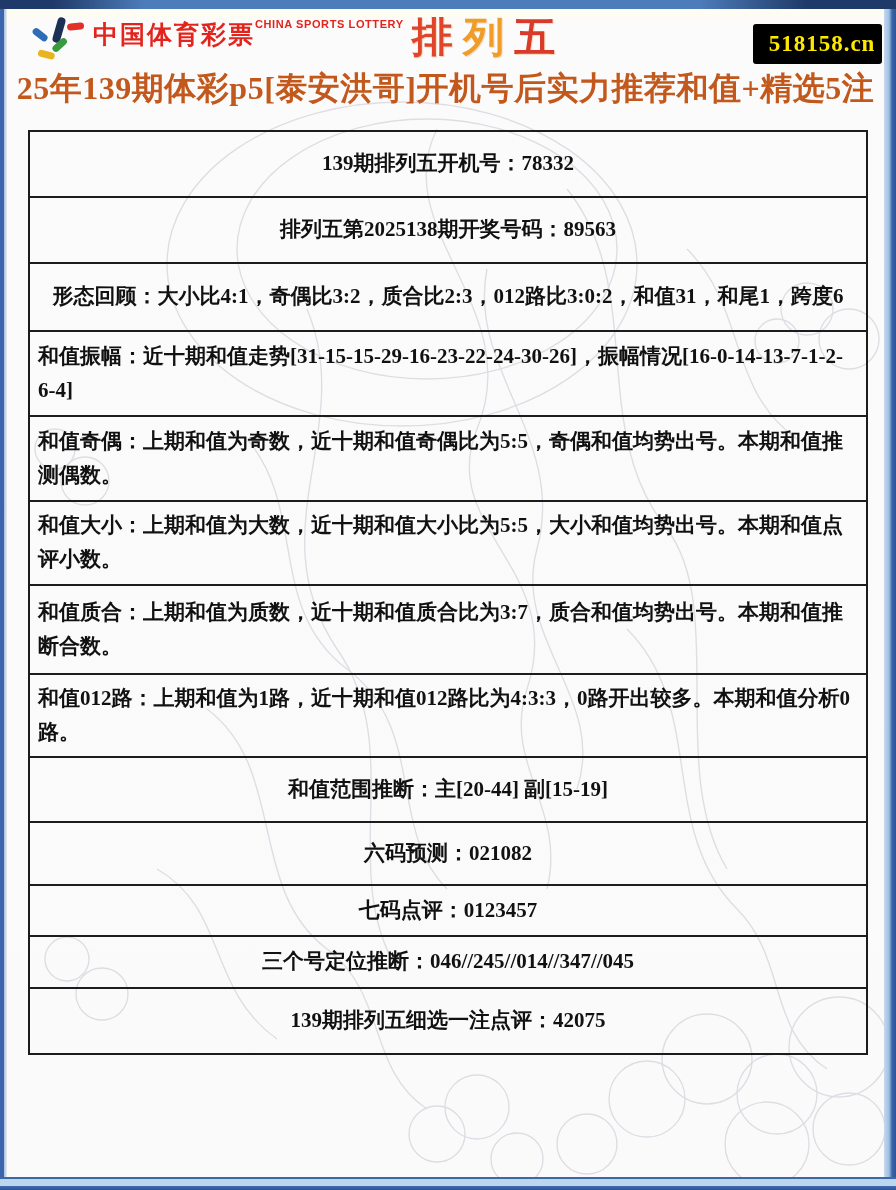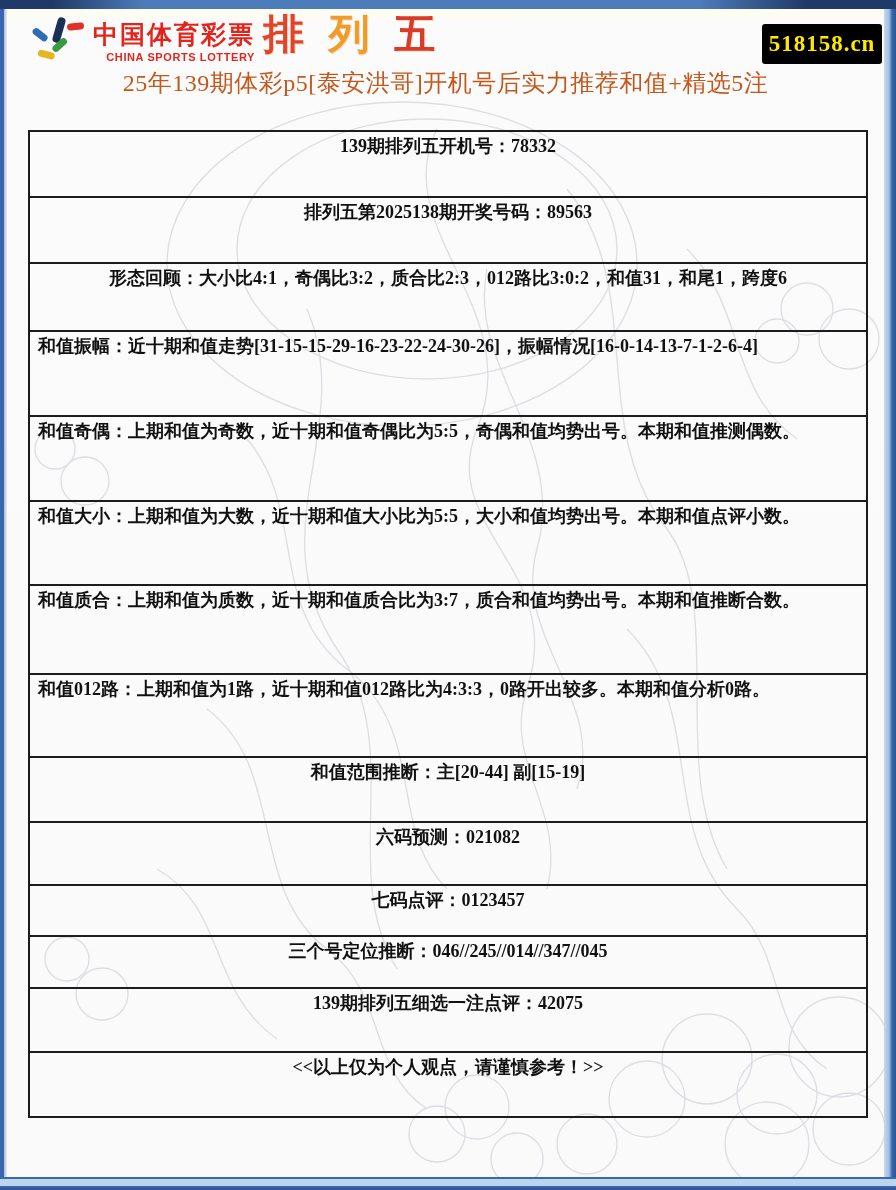--- a/index.html
+++ b/index.html
@@ -14,42 +14,42 @@
     background:linear-gradient(90deg,#c5d9ef 0,#9fc0e2 5px,#3b66ad 8px,#2e5493 12px);}
   .bottom-bar{position:absolute;bottom:0;left:0;width:896px;height:13px;z-index:3;
     background:linear-gradient(180deg,#3c68a8 0,#3c68a8 2px,#bcd6ef 2px,#bcd6ef 9px,#3f6cae 9px,#2e5493 13px);}
   .content{position:absolute;top:9px;left:7px;right:12px;bottom:13px;background:
     linear-gradient(180deg,#fdfdef 0,#fcfbfb 14px,#fbfafb 100%);}
   
   .sketch{position:absolute;inset:0;z-index:0;pointer-events:none;}
   
   .logo{position:absolute;top:6px;left:22px;display:flex;align-items:flex-start;z-index:2;}
   .logo-icon{width:58px;height:48px;margin-right:6px;}
-  .brand{display:flex;flex-direction:column;margin-top:3px;align-items:flex-end;}
+  .brand{display:flex;margin-top:3px;}
   .brand-cn{font-size:25px;font-weight:bold;color:var(--brand-red,#e3241d);letter-spacing:2px;
             font-family:"Liberation Sans","DejaVu Sans",sans-serif;}
   .brand-en{font-size:11px;font-weight:bold;color:var(--brand-red,#e3241d);letter-spacing:0.6px;
             font-family:"Liberation Sans","DejaVu Sans",sans-serif;}
   .game-name{font-size:41px;font-weight:900;line-height:44px;margin-left:8px;margin-top:0;
-             font-family:Liberation Mono, monospace;text-shadow:1px 1px 0 #f6d9c0;}
+             font-family:Liberation Serif, serif;text-shadow:1px 1px 0 #f6d9c0;}
   .g1{color:var(--game-c1,#e0452c);}
   .g2{color:var(--game-c2,#ef9c28);}
   .g3{color:var(--game-c3,#d93a2a);}
   .badge{position:absolute;top:15px;right:2px;width:120px;height:40px;z-index:2;
          background:var(--badge-bg,#000);color:var(--badge-fg,#ffe800);
          display:flex;align-items:center;justify-content:center;
-         font-size:23px;font-weight:bold;letter-spacing:1px;border-radius:3px;}
+         font-size:23px;font-weight:bold;letter-spacing:1px;border-radius:3px;padding-left:9px;}
   .title{position:absolute;top:58px;left:0;right:0;margin:0;z-index:2;
-         text-align:center;font-size:24px;font-weight:normal;letter-spacing:0.5px;
+         text-align:center;font-size:32px;font-weight:bold;letter-spacing:0.5px;
          color:var(--title-color,#c2581c);}
   
   .board{position:absolute;top:121px;left:21px;width:840px;z-index:1;
          border:2px solid #1c1c1c;box-sizing:border-box;background:transparent;}
-  .row{box-sizing:border-box;border-bottom:2px solid #1c1c1c;display:flex;
-       font-size:18px;font-weight:bold;color:#111;line-height:1.6;padding:0 8px;}
+  .row{box-sizing:border-box;border-bottom:2px solid #1c1c1c;display:flex;align-items:center;
+       font-size:21px;font-weight:bold;color:#111;line-height:1.6;padding:0 8px;}
   .row:last-child{border-bottom:none;}
   .align-center span{width:100%;text-align:center;}
   .align-left span{width:100%;text-align:left;}
   .r1{height:66px}.r2{height:66px}.r3{height:68px}.r4{height:85px}.r5{height:85px}
   .r6{height:84px}.r7{height:89px}.r8{height:83px}.r9{height:65px}.r10{height:63px}
   .r11{height:51px}.r12{height:52px}.r13{height:64px}.r14{height:63px}
 </style>
 </head>
 <body>
 
@@ -151,18 +151,15 @@
         </div>
       <div class="row r11 align-center">
           <span>七码点评：0123457</span>
         </div>
       <div class="row r12 align-center">
           <span>三个号定位推断：046//245//014//347//045</span>
         </div>
       <div class="row r13 align-center">
           <span>139期排列五细选一注点评：42075</span>
         </div>
-      <div class="row r14 align-center">
-          <span>&lt;&lt;以上仅为个人观点，请谨慎参考！&gt;&gt;</span>
-        </div>
     </div>
   </div>
 </div>
 
 </body></html>

